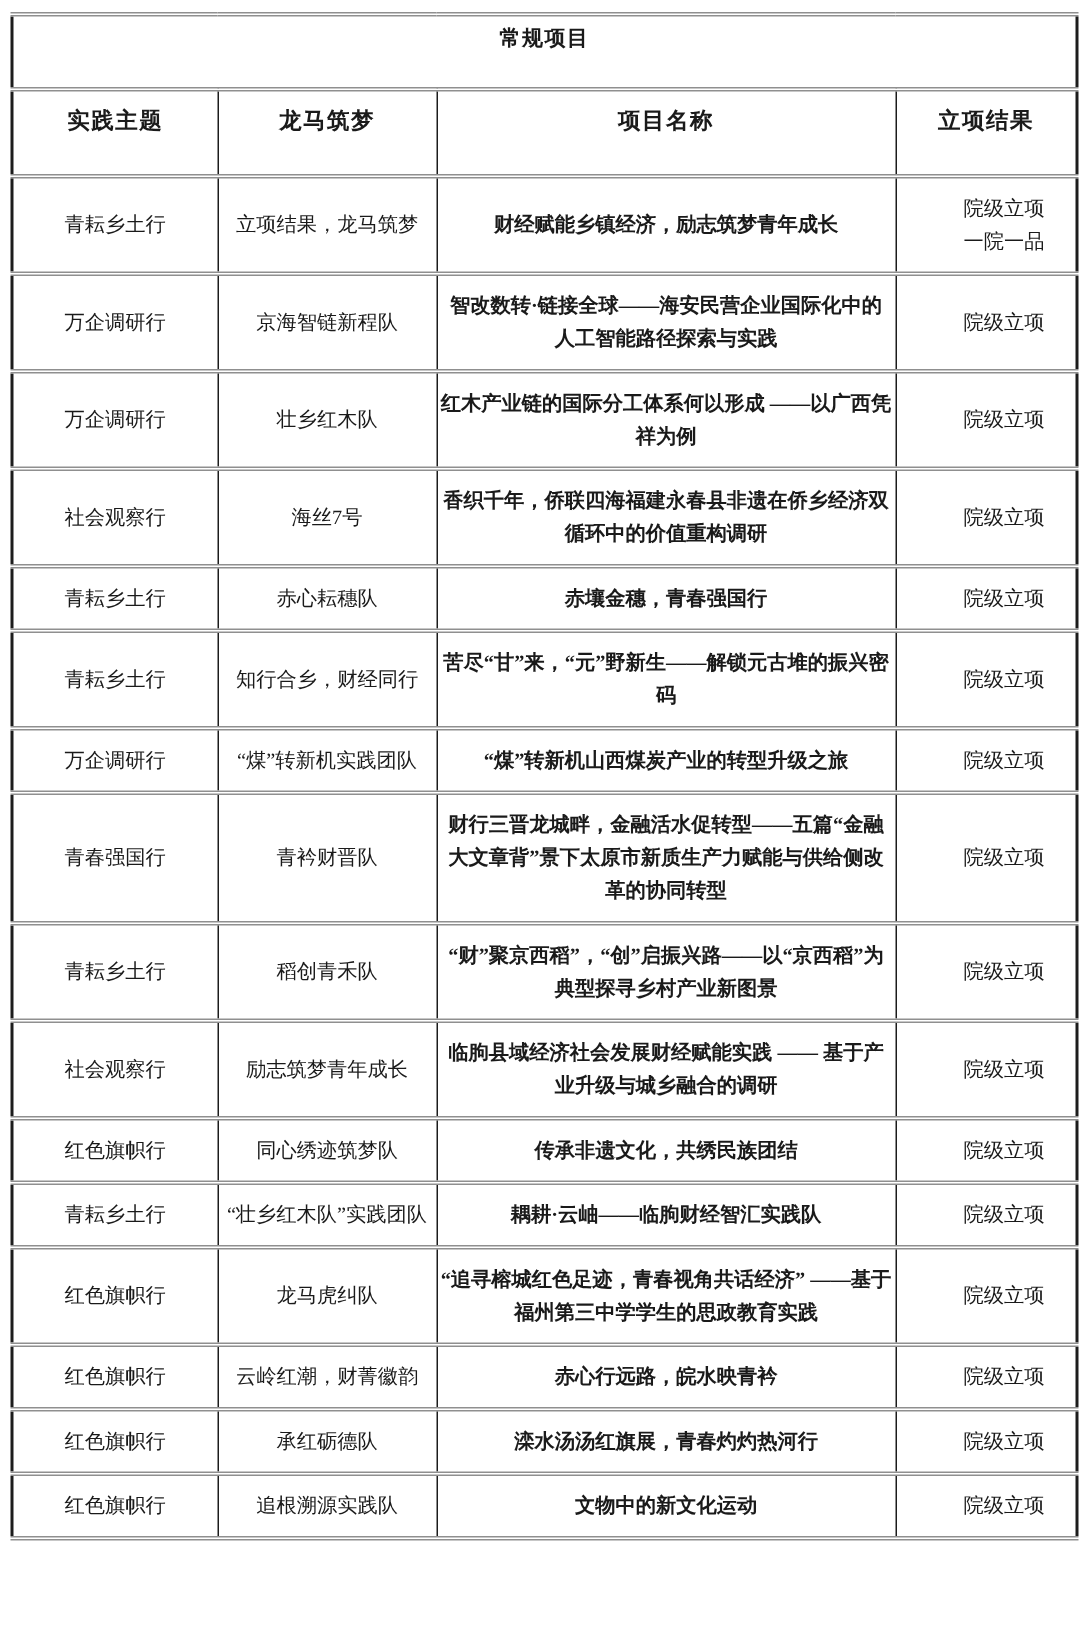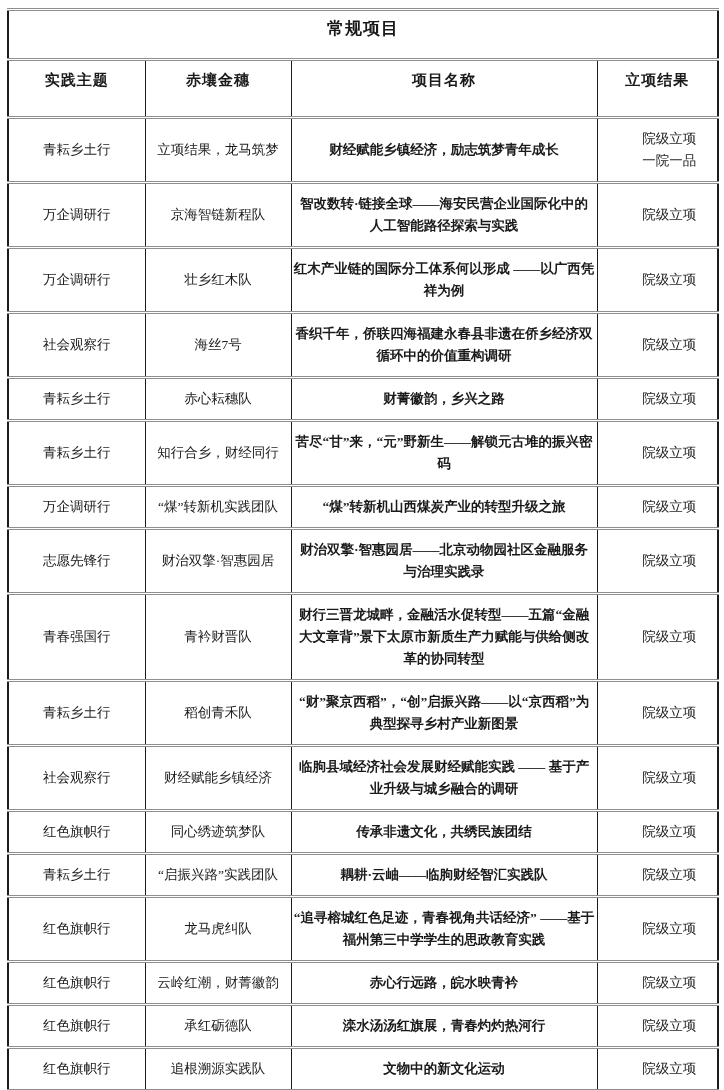--- a/index.html
+++ b/index.html
@@ -31,21 +31,21 @@
   th, td {
     border-left: 1px solid #1c1c1c;
     border-right: 1px solid #1c1c1c;
     border-top: 3px double #8f8f8f;
     border-bottom: 3px double #8f8f8f;
     text-align: center;
     vertical-align: middle;
     overflow: hidden;
   }
   th.table-title {
-    font-size: 17px;
+    font-size: 14px;
     font-weight: bold;
     height: 40px;
     vertical-align: top;
     padding-top: 6px;
     letter-spacing: 1px;
   }
   tr.header-row th {
     font-size: 15px;
     font-weight: bold;
     height: 44px;
@@ -79,21 +79,21 @@
       <col class="c-team">
       <col class="c-project">
       <col class="c-result">
     </colgroup>
     <thead>
       <tr>
         <th class="table-title" colspan="4">常规项目</th>
       </tr>
       <tr class="header-row">
         <th>实践主题</th>
-        <th>赤壤金穗</th>
+        <th>龙马筑梦</th>
         <th>项目名称</th>
         <th>立项结果</th>
       </tr>
     </thead>
     <tbody>
         <tr>
           <td class="col-theme">青耘乡土行</td>
           <td class="col-team">立项结果，龙马筑梦</td>
           <td class="col-project">财经赋能乡镇经济，励志筑梦青年成长</td>
           <td class="col-result">院级立项
@@ -113,68 +113,62 @@
         </tr>
         <tr>
           <td class="col-theme">社会观察行</td>
           <td class="col-team">海丝7号</td>
           <td class="col-project">香织千年，侨联四海福建永春县非遗在侨乡经济双循环中的价值重构调研</td>
           <td class="col-result">院级立项</td>
         </tr>
         <tr>
           <td class="col-theme">青耘乡土行</td>
           <td class="col-team">赤心耘穗队</td>
-          <td class="col-project">财菁徽韵，乡兴之路</td>
+          <td class="col-project">赤壤金穗，青春强国行</td>
           <td class="col-result">院级立项</td>
         </tr>
         <tr>
           <td class="col-theme">青耘乡土行</td>
           <td class="col-team">知行合乡，财经同行</td>
           <td class="col-project">苦尽“甘”来，“元”野新生——解锁元古堆的振兴密码</td>
           <td class="col-result">院级立项</td>
         </tr>
         <tr>
           <td class="col-theme">万企调研行</td>
           <td class="col-team">“煤”转新机实践团队</td>
           <td class="col-project">“煤”转新机山西煤炭产业的转型升级之旅</td>
-          <td class="col-result">院级立项</td>
-        </tr>
-        <tr>
-          <td class="col-theme">志愿先锋行</td>
-          <td class="col-team">财治双擎·智惠园居</td>
-          <td class="col-project">财治双擎·智惠园居——北京动物园社区金融服务与治理实践录</td>
           <td class="col-result">院级立项</td>
         </tr>
         <tr>
           <td class="col-theme">青春强国行</td>
           <td class="col-team">青衿财晋队</td>
           <td class="col-project">财行三晋龙城畔，金融活水促转型——五篇“金融大文章背”景下太原市新质生产力赋能与供给侧改革的协同转型</td>
           <td class="col-result">院级立项</td>
         </tr>
         <tr>
           <td class="col-theme">青耘乡土行</td>
           <td class="col-team">稻创青禾队</td>
           <td class="col-project">“财”聚京西稻”，“创”启振兴路——以“京西稻”为典型探寻乡村产业新图景</td>
           <td class="col-result">院级立项</td>
         </tr>
         <tr>
           <td class="col-theme">社会观察行</td>
-          <td class="col-team">财经赋能乡镇经济</td>
+          <td class="col-team">励志筑梦青年成长</td>
           <td class="col-project">临朐县域经济社会发展财经赋能实践 —— 基于产业升级与城乡融合的调研</td>
           <td class="col-result">院级立项</td>
         </tr>
         <tr>
           <td class="col-theme">红色旗帜行</td>
           <td class="col-team">同心绣迹筑梦队</td>
           <td class="col-project">传承非遗文化，共绣民族团结</td>
           <td class="col-result">院级立项</td>
         </tr>
         <tr>
           <td class="col-theme">青耘乡土行</td>
-          <td class="col-team">“启振兴路”实践团队</td>
+          <td class="col-team">“壮乡红木队”实践团队</td>
           <td class="col-project">耦耕·云岫——临朐财经智汇实践队</td>
           <td class="col-result">院级立项</td>
         </tr>
         <tr>
           <td class="col-theme">红色旗帜行</td>
           <td class="col-team">龙马虎纠队</td>
           <td class="col-project">“追寻榕城红色足迹，青春视角共话经济” ——基于福州第三中学学生的思政教育实践</td>
           <td class="col-result">院级立项</td>
         </tr>
         <tr>

